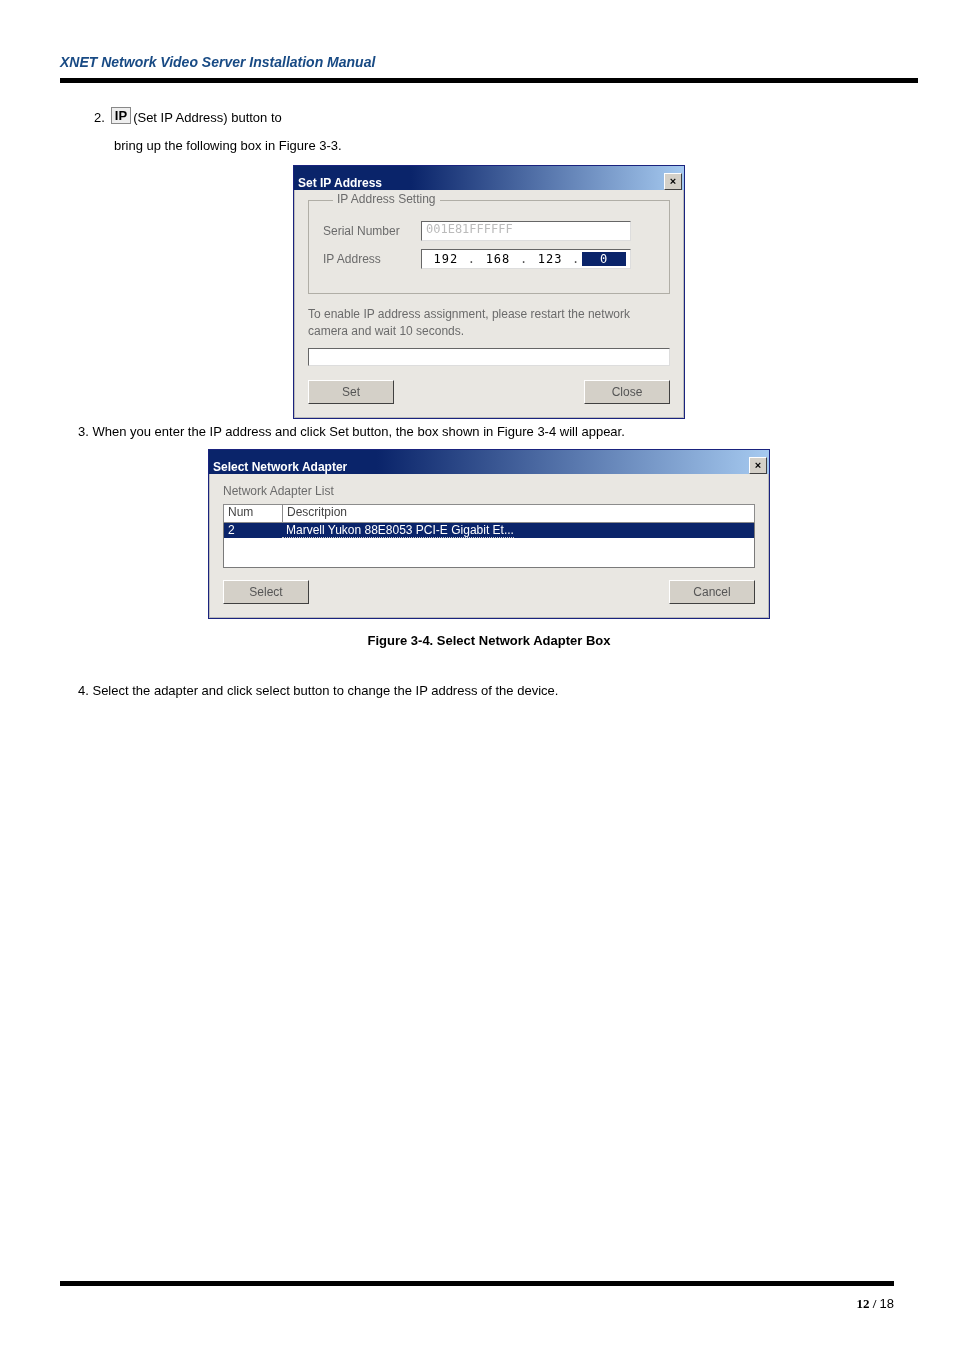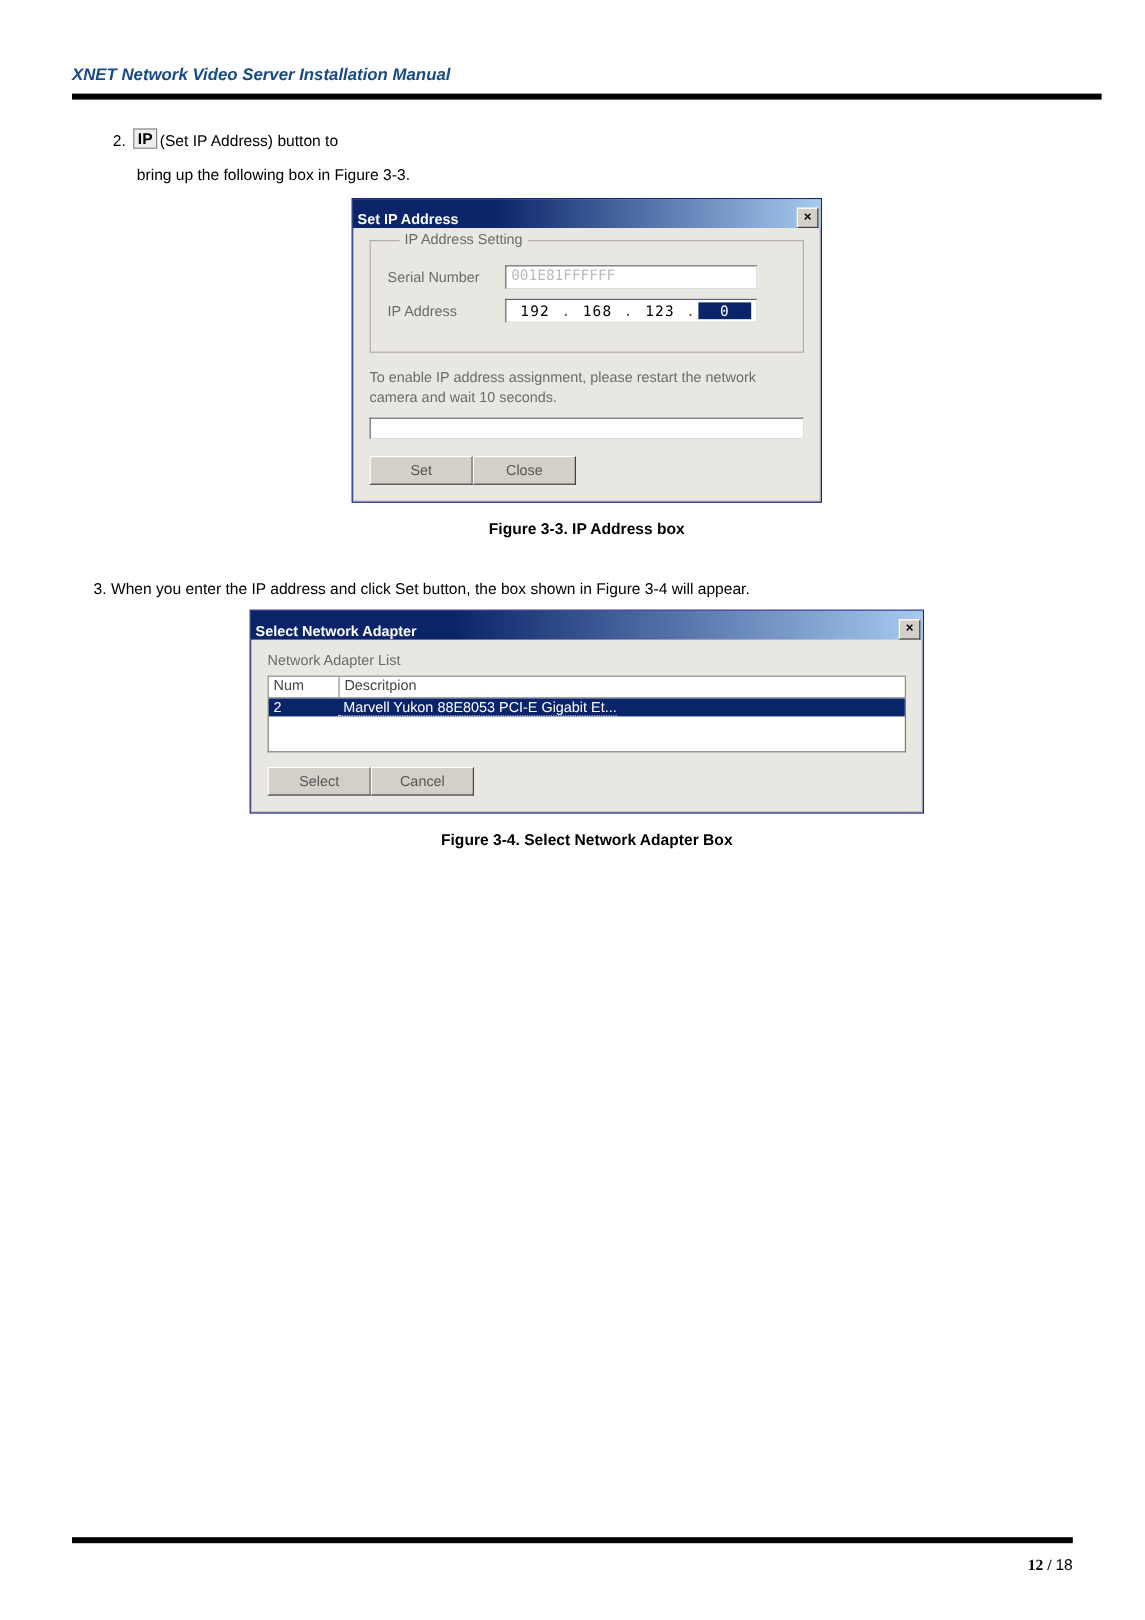--- a/index.html
+++ b/index.html
@@ -170,21 +170,21 @@
     border-top-color: #666;
     border-left-color: #666;
     border-right-color: #ddd;
     border-bottom-color: #ddd;
     background: #fff;
     height: 16px;
     margin-bottom: 14px;
   }
   .btn-row {
     display: flex;
-    justify-content: flex-start;
+    justify-content: space-between;
   }
   .btn {
     width: 84px;
     height: 22px;
     background: #d4d0c8;
     border: 1px solid #404040;
     border-top-color: #fff;
     border-left-color: #fff;
     color: #555;
     font-size: 12px;
@@ -282,21 +282,20 @@
         <div class="note-text">To enable IP address assignment, please restart the network camera and wait  10 seconds.</div>
         <div class="progress"></div>
         <div class="btn-row">
           <div class="btn">Set</div>
           <div class="btn">Close</div>
         </div>
       </div>
     </div>
   </div>
 
-  <div class="fig-caption">Figure 3-3. IP Address box</div>
 
   <div class="step-line">
     <span>3.</span>
     <span>When you enter the IP address and click Set button, the box shown in Figure 3-4 will appear.</span>
   </div>
 
   <div class="dialog-wrap2">
     <div class="dialog">
       <div class="dlg-titlebar">
         <span>Select Network Adapter</span>
@@ -318,18 +317,22 @@
         <div class="btn-row" style="margin-top:12px;">
           <div class="btn">Select</div>
           <div class="btn">Cancel</div>
         </div>
       </div>
     </div>
   </div>
 
   <div class="fig-caption">Figure 3-4. Select Network Adapter Box</div>
 
+  <div class="step-line">
+    <span>4.</span>
+    <span>Select the adapter and click select button to change the IP address of the device.</span>
+  </div>
 
   <div class="footer-rule"></div>
   <div class="footer-page">
     <span class="b">12 / </span><span>18</span>
   </div>
 </div>
 
 </body></html>

